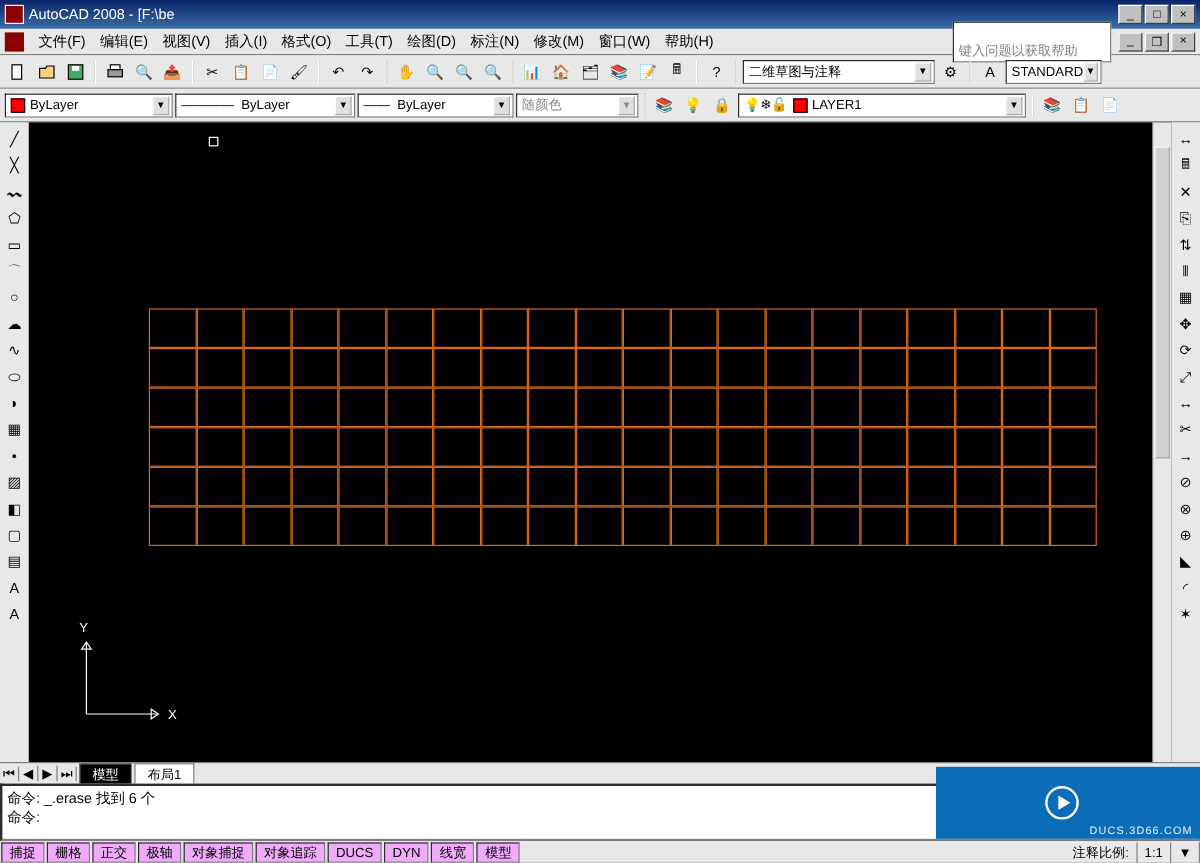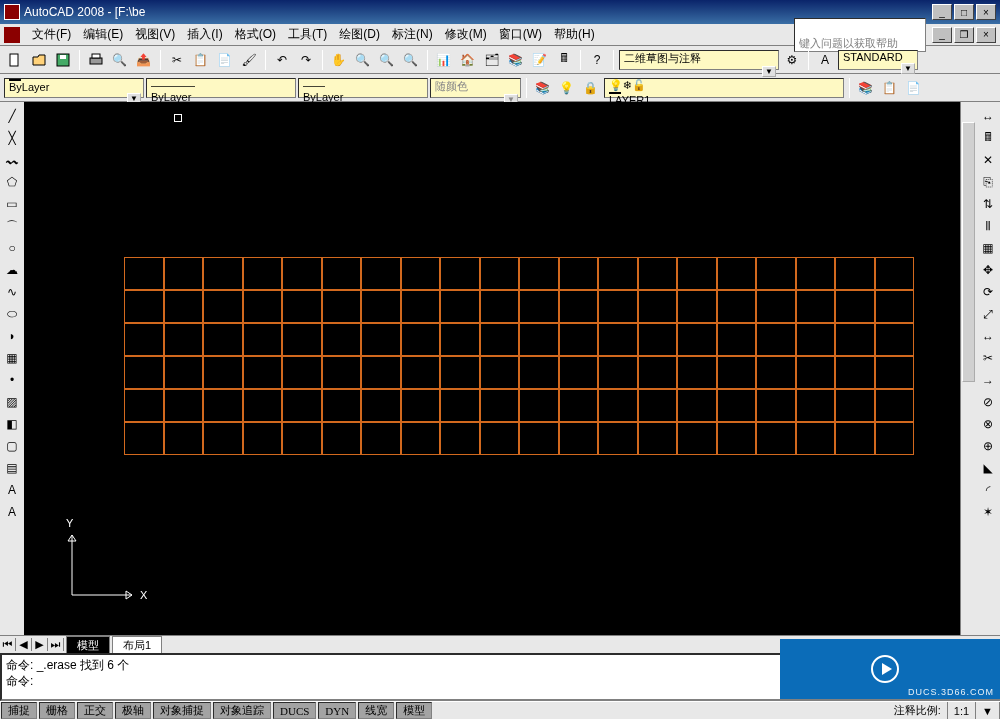--- a/index.html
+++ b/index.html
@@ -16,21 +16,21 @@
 .menubar .appicon { width:16px; height:16px; background:#8b0000; margin-right:6px; }
 .menubar .item { padding:2px 6px; cursor:default; }
 .menubar .helpbox { margin-left:auto; width:132px; height:18px; border:1px inset #808080; background:#fff; padding:16px 4px; font-size:11px; color:#808080; line-height:16px; }
 .menubar .mdi { display:flex; margin-left:4px; }
 
 
 .toolbar { height:28px; background:#e8e8e8; display:flex; align-items:center; padding:2px 4px; gap:2px; border-bottom:1px solid #808080; }
 .tbtn { width:22px; height:22px; border:1px solid transparent; display:flex; align-items:center; justify-content:center; font-size:12px; cursor:default; }
 .tbtn svg { width:16px; height:16px; }
 .sep { width:1px; height:20px; background:#808080; margin:0 3px; border-right:1px solid #fff; }
-.combo { height:20px; background:#fef9c3; border:1px inset #808080; display:flex; align-items:flex-start; padding:0 2px 0 4px; font-size:11px;flex-direction:column; }
+.combo { height:20px; background:#ffffff; border:1px inset #808080; display:flex; align-items:center; padding:0 2px 0 4px; font-size:11px; }
 .combo .arrow { width:14px; height:16px; background:#e0e0e0; border:1px outset #fff; margin-left:auto; display:flex; align-items:center; justify-content:center; font-size:8px; }
 .swatch { width:12px; height:12px; border:1px solid #000; margin-right:4px; }
 
 
 .main { display:flex; height:calc(100% - 24px - 22px - 28px - 28px - 18px - 48px - 18px); }
 .sidebar { width:24px; background:#e8e8e8; display:flex; flex-direction:column; align-items:center; padding-top:4px; gap:2px; }
 .sidebar .tbtn { width:20px; height:20px; }
 .canvas-wrap { flex:1; position:relative; }
 .canvas { width:100%; height:100%; background:#000; position:relative; }
 .grid-draw { position:absolute; left:100px; top:155px; width:790px; height:198px; }
@@ -49,21 +49,21 @@
 .tabs .tab.active { background:#000; color:#fff; }
 
 
 .cmdwin { height:48px; background:#fff; border:2px inset #808080; font-family:"SimSun",monospace; font-size:12px; padding:2px 4px; overflow:hidden; position:relative; }
 .cmdwin .line { white-space:nowrap; height:16px; }
 .cmdwin .vscroll2 { position:absolute; right:0; top:0; bottom:0; width:16px; background:#e8e8e8; }
 
 
 .statusbar { height:18px; background:#e8e8e8; display:flex; align-items:center; font-size:11px; border-top:1px solid #fff; }
 .statusbar .cell { padding:0 6px; border-right:1px solid #808080; height:100%; display:flex; align-items:center; }
-.statusbar .btn { border:1px inset #808080; background:#a3a3a3; margin:0 1px;font-family:Liberation Serif, serif; }
+.statusbar .btn { border:1px inset #808080; background:#f0abfc; margin:0 1px; }
 
 
 .watermark { position:absolute; right:0; bottom:20px; width:220px; height:60px; background:#0b6cb8; color:#fff; display:flex; align-items:center; justify-content:center; font-size:22px; font-weight:bold; letter-spacing:2px; }
 .watermark .play { width:28px; height:28px; border:2px solid #fff; border-radius:50%; display:flex; align-items:center; justify-content:center; margin-right:10px; }
 .watermark .play::before { content:""; border-left:10px solid #fff; border-top:6px solid transparent; border-bottom:6px solid transparent; margin-left:3px; }
 .watermark .sub { position:absolute; right:6px; bottom:2px; font-size:9px; font-weight:normal; letter-spacing:1px; opacity:.9; }
 </style>
 </head>
 <body>
 
@@ -168,21 +168,21 @@
   <div class="combo" style="width:150px">
     <span style="margin-right:6px">————</span>
     <span>ByLayer</span>
       <div class="arrow">▼</div>
   </div>
   <div class="combo" style="width:130px">
     <span style="margin-right:6px">——</span>
     <span>ByLayer</span>
       <div class="arrow">▼</div>
   </div>
-  <div class="combo" style="width:91px;color:#888">
+  <div class="combo" style="width:102px;color:#888">
     <span>随颜色</span>
       <div class="arrow">▼</div>
   </div>
   <div class="sep"></div>
   <div class="tbtn">📚</div>
   <div class="tbtn">💡</div>
   <div class="tbtn">🔒</div>
   <div class="combo" style="width:240px">
     <span style="margin-right:4px">💡❄🔓</span>
     <div class="swatch" style="background:#f00"></div>

